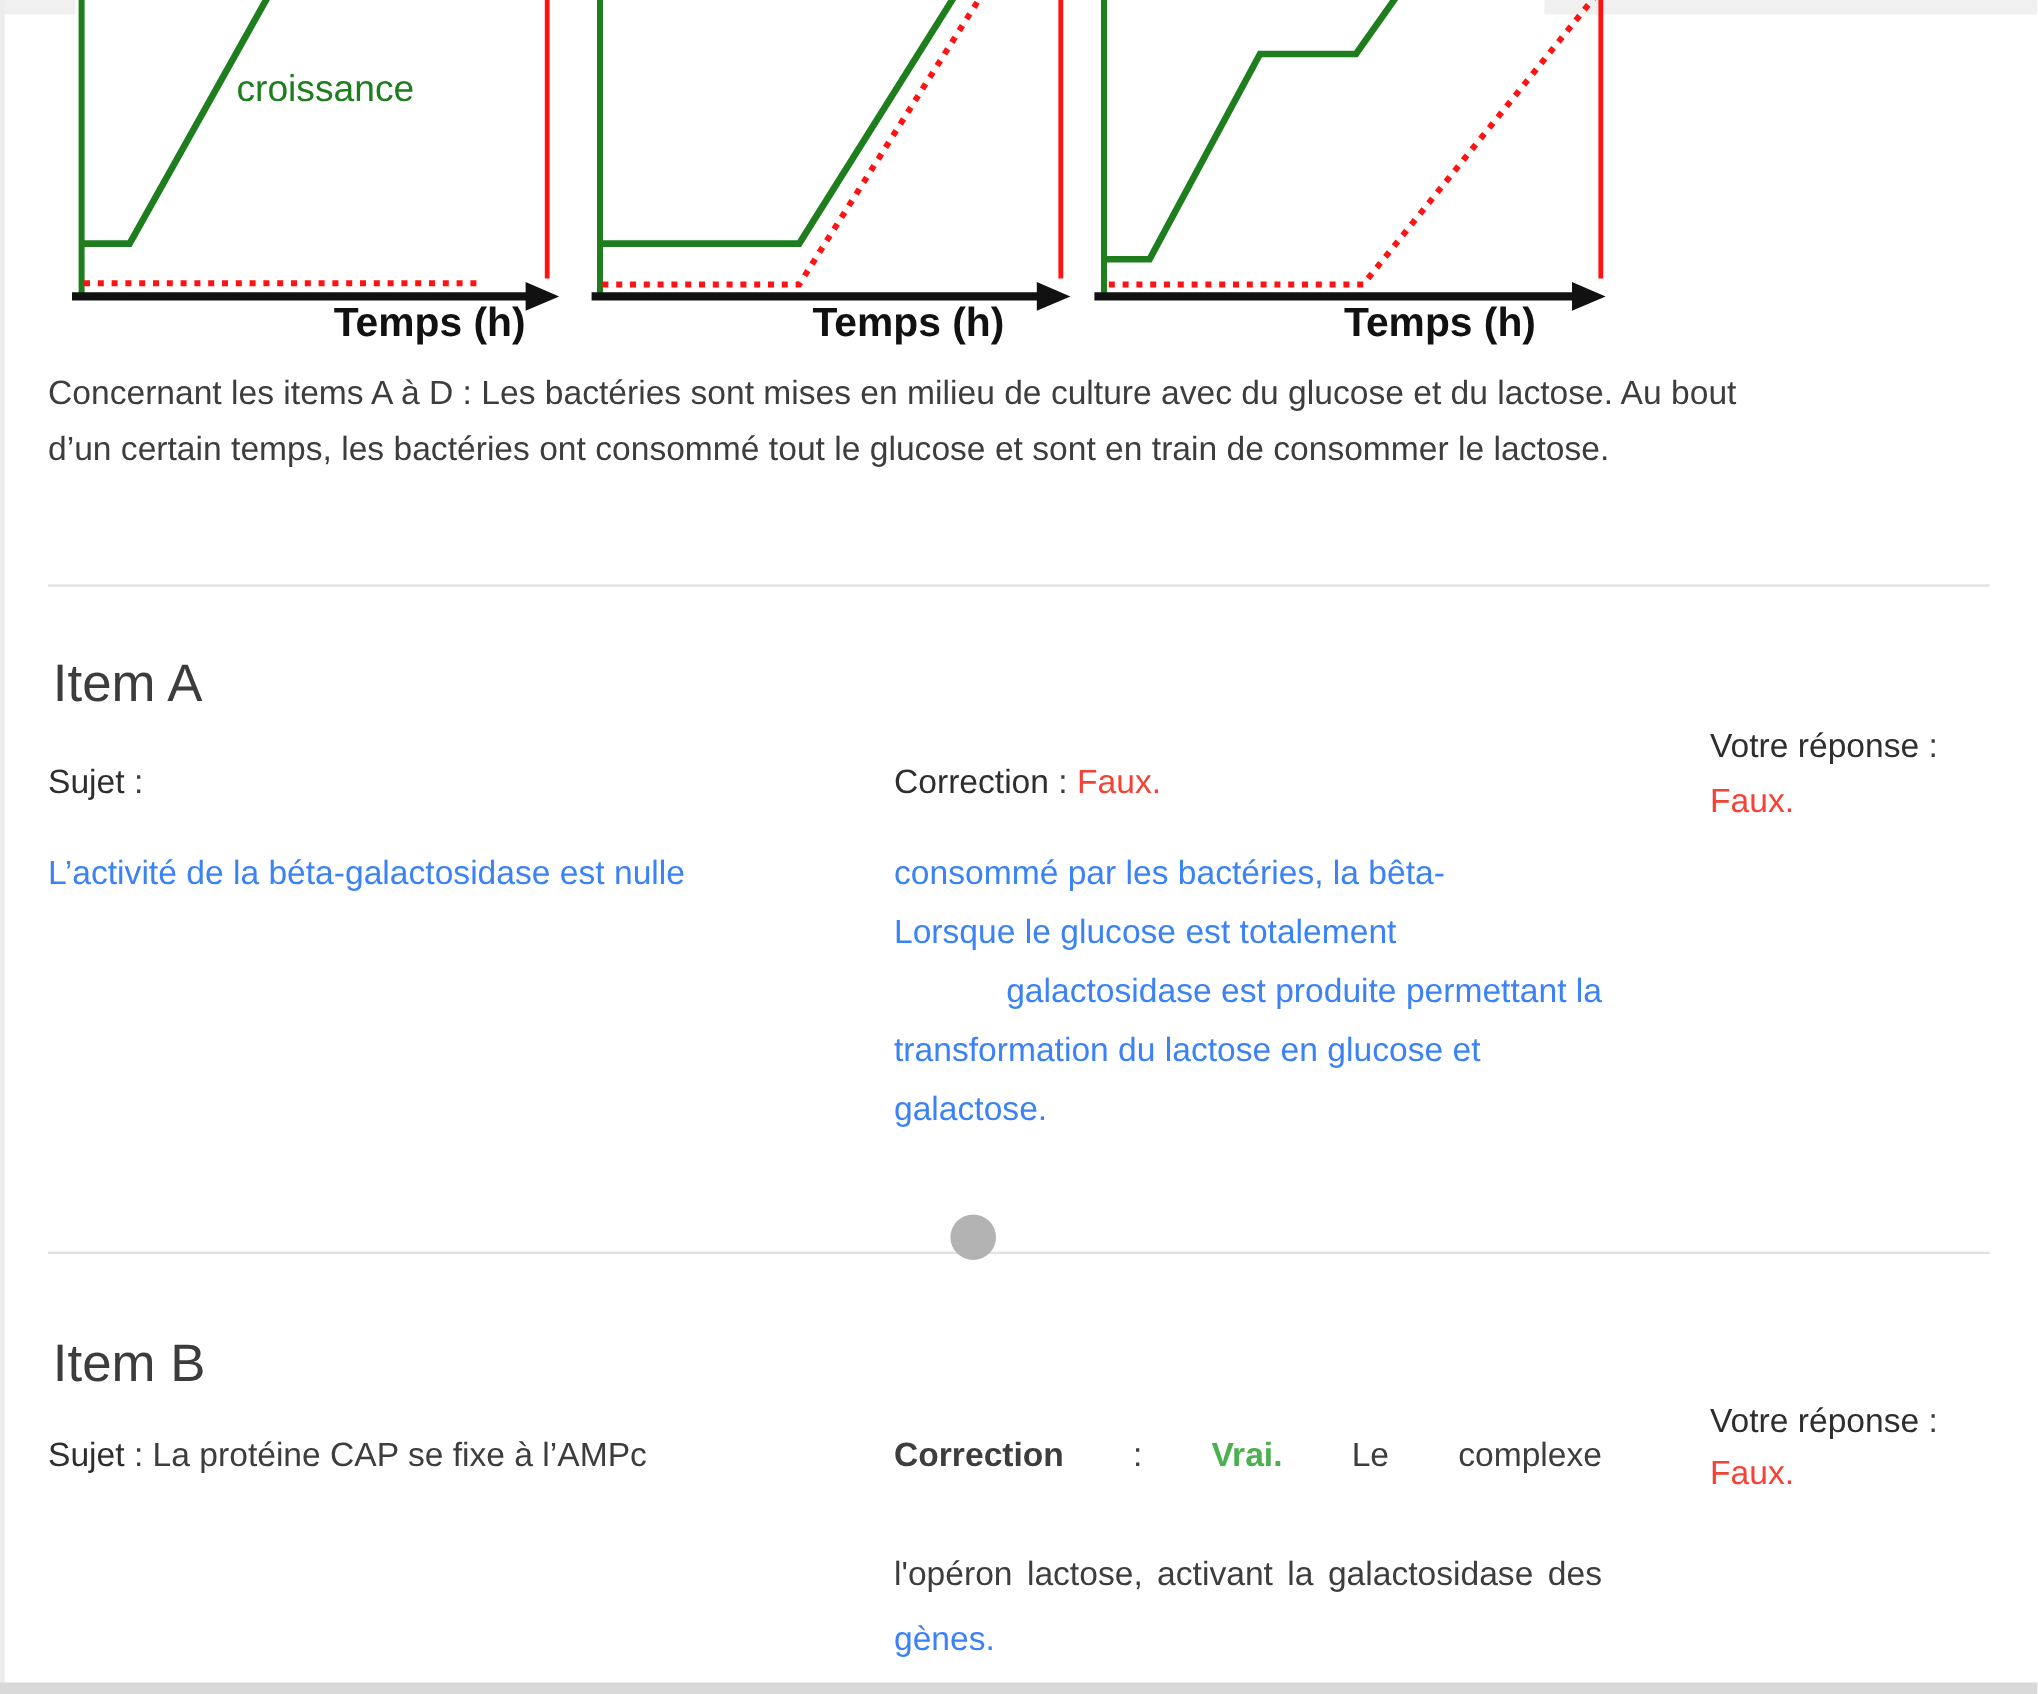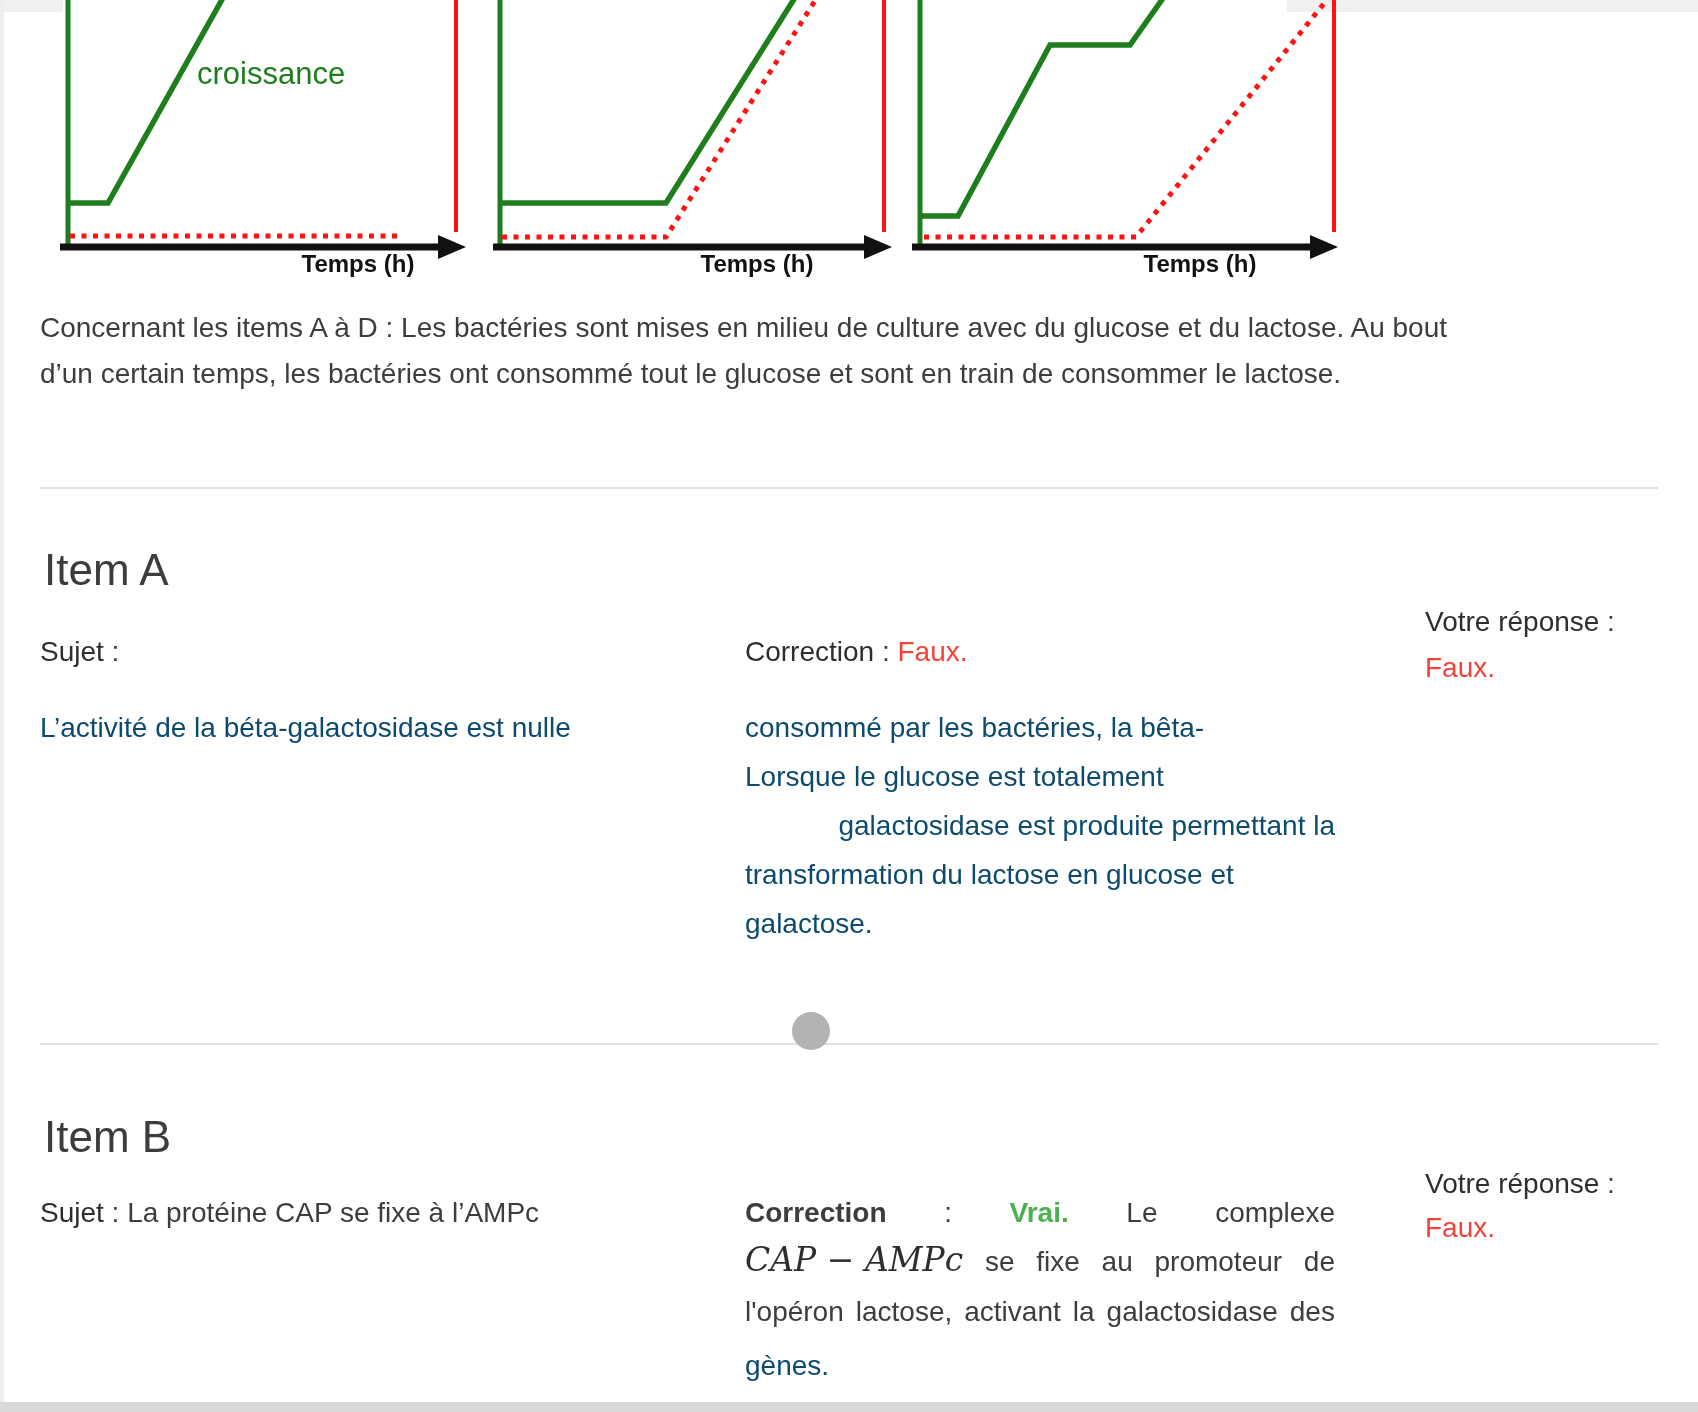--- a/index.html
+++ b/index.html
@@ -8,30 +8,30 @@
   .abs { position:absolute; }
   #canvas { position:relative; width:1698px; height:1412px; background:#fff; }
 
   
   .corner-strip { background:#f0f0f0; height:12px; top:0; }
   .left-edge    { left:0; top:0; width:4px; height:1412px; background:#ededed; }
   .bottom-strip { left:0; top:1402px; width:1698px; height:10px; background:#d9d9d9; }
 
   
   #figure-svg { left:0; top:0; }
-  .temps-label { width:300px; text-align:center; font-size:24px; font-weight:bold;
+  .temps-label { width:300px; text-align:center; font-size:34px; font-weight:bold;
                  color:#111; top:250px; white-space:nowrap; }
 
   
   .intro-line { left:40px; font-size:28px; color:#3d3d3d; white-space:nowrap; }
   .divider { left:40px; right:40px; height:2px; background:#e2e2e2; }
   .item-title { left:44px; font-size:44px; font-weight:300; color:#3c3c3c; white-space:nowrap; }
   .row-label { font-size:28px; color:#3d3d3d; white-space:nowrap; }
   .row-label b { color:#2e2e2e; font-weight:400; }
-  .body-line { font-size:28px; color:#0c4a6e; white-space:nowrap; }
+  .body-line { font-size:28px; color:#3b82f6; white-space:nowrap; }
   .red-text { color:#f44336; }
   .green-text { color:#4caf50; font-weight:700; }
   .votre { left:1425px; width:250px; }
   .col2 { left:745px; width:590px; }
 
   .jline { display:flex; justify-content:space-between; align-items:baseline;
            font-size:28px; color:#3d3d3d; }
   .math { font-family:"DejaVu Serif", serif; font-style:italic; font-size:33px; color:#2e2e2e; }
 
   .divider-circle { width:38px; height:38px; border-radius:50%; background:#b3b3b3; }
@@ -124,28 +124,20 @@
     <b>Sujet</b><span> : </span><span>La protéine CAP se fixe à l’AMPc</span>
   </div>
 
   <div class="abs jline col2" style="top:1197px;">
     <b>Correction</b>
     <span>:</span>
     <span class="green-text">Vrai.</span>
     <span>Le</span>
     <span>complexe</span>
   </div>
-  <div class="abs jline col2" style="top:1240px;">
-    <span class="math">CAP − AMPc</span>
-    <span>se</span>
-    <span>fixe</span>
-    <span>au</span>
-    <span>promoteur</span>
-    <span>de</span>
-  </div>
   <div class="abs jline col2" style="top:1296px;">
     <span>l'opéron</span>
     <span>lactose,</span>
     <span>activant</span>
     <span>la</span>
     <span>galactosidase</span>
     <span>des</span>
   </div>
   <div class="abs body-line col2" style="top:1350px;">gènes.</div>
 

